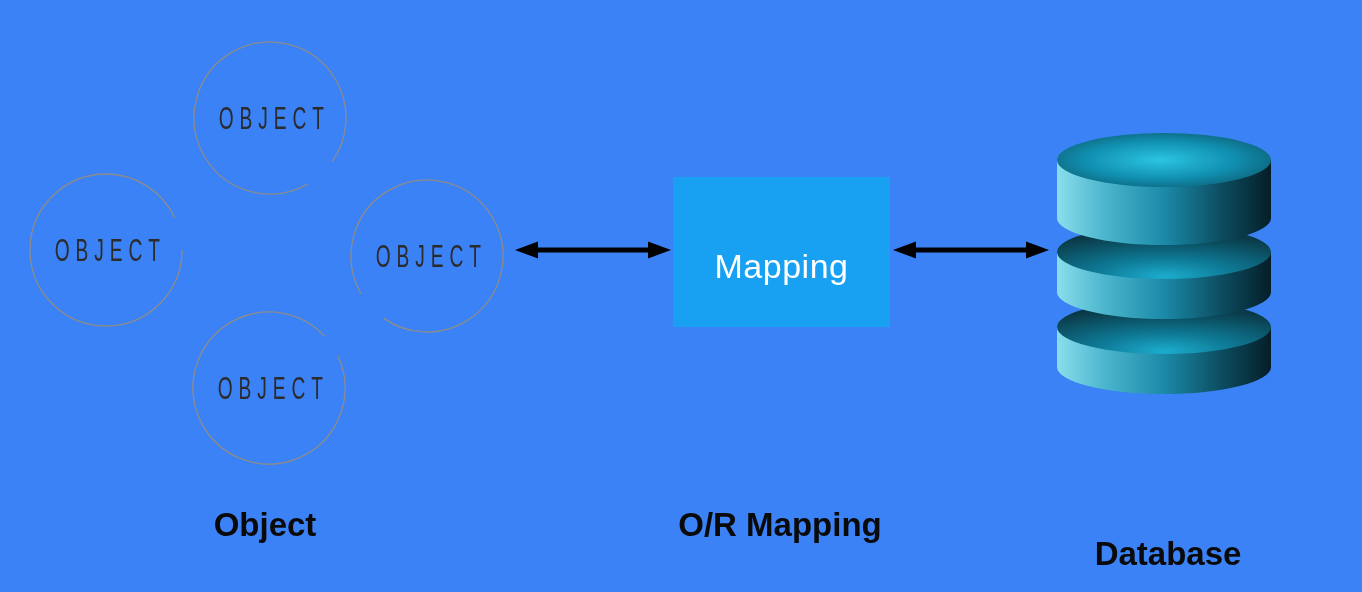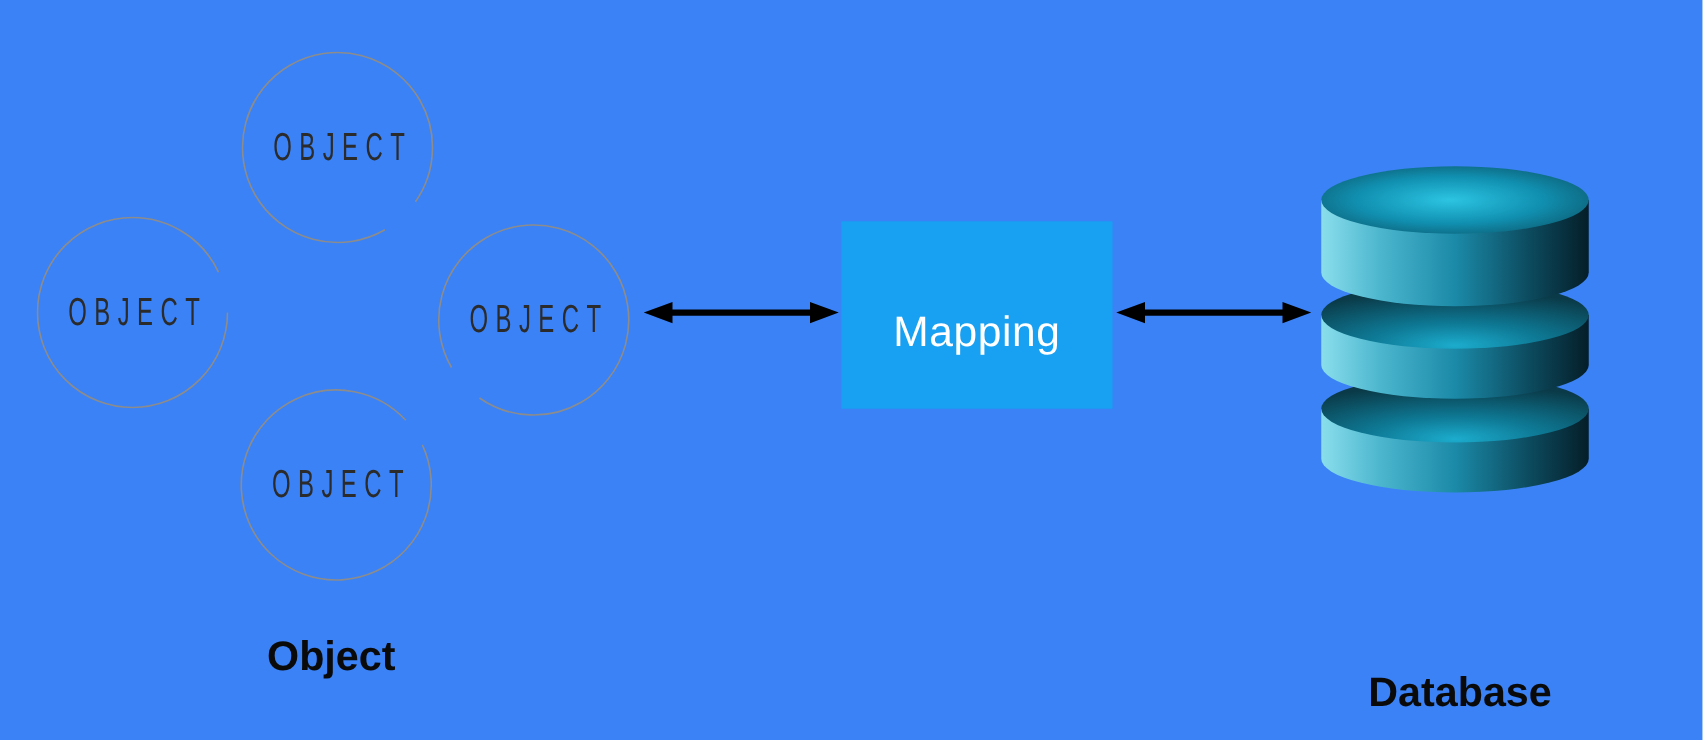--- a/index.html
+++ b/index.html
@@ -185,15 +185,16 @@
     <ellipse cx="110" cy="197" rx="107" ry="27" fill="url(#dbInner)"></ellipse>
 
     <path d="M 3 122 V 162 A 107 27 0 0 0 217 162 V 122 Z" fill="url(#dbBody)"></path>
     <ellipse cx="110" cy="122" rx="107" ry="27" fill="url(#dbInner)"></ellipse>
 
     <path d="M 3 30 V 88 A 107 27 0 0 0 217 88 V 30 Z" fill="url(#dbBody)"></path>
     <ellipse cx="110" cy="30" rx="107" ry="27" fill="url(#dbTop)"></ellipse>
   </svg>
 
   <div class="caption caption-object">Object</div>
+  <div class="caption caption-mapping">O/R Mapping</div>
   <div class="caption caption-database">Database</div>
 
 </div>
 
 </body></html>

